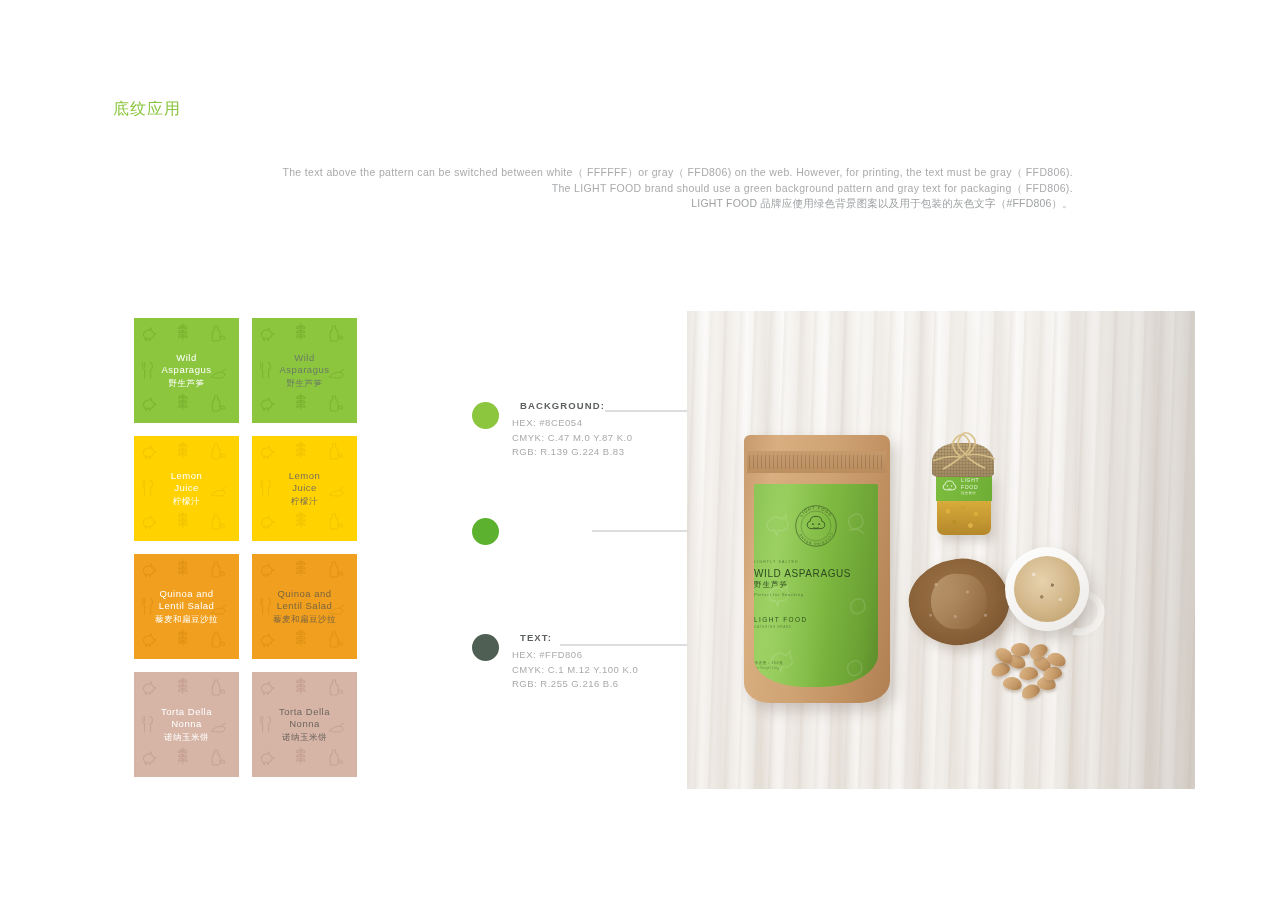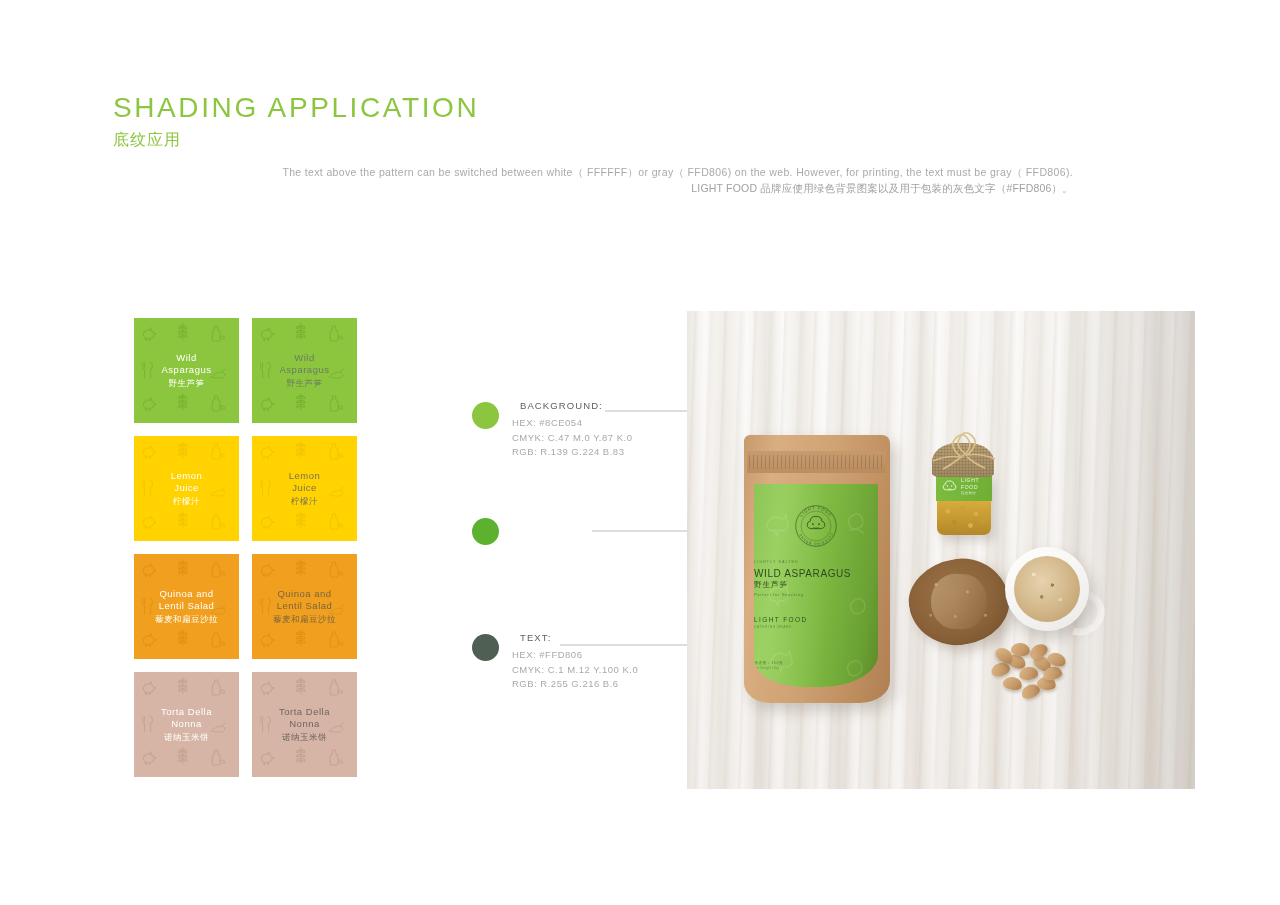--- a/index.html
+++ b/index.html
@@ -45,21 +45,21 @@
   .tile-label .cn{display:block;font-size:8.5px;letter-spacing:0.5px;margin-top:1px;}
 
   
   .specs{position:absolute;left:472px;top:400px;}
   .spec{position:relative;margin-bottom:0;}
   .spec .dot{
     position:absolute;left:0;top:2px;width:27px;height:27px;border-radius:50%;
   }
   .spec .body{margin-left:40px;}
   .spec .name{
-    font-size:9.5px;font-weight:400;letter-spacing:1.1px;color:#5c5f60;
+    font-size:9.5px;font-weight:700;letter-spacing:1.1px;color:#5c5f60;
     margin-bottom:5px;
     padding-left:8px;
   }
   .spec .line{font-size:9.5px;letter-spacing:0.5px;color:#a9aaac;line-height:14.5px;}
 
   
   .leaders{position:absolute;left:0;top:0;width:1280px;height:905px;
     pointer-events:none;}
 
   
@@ -213,26 +213,26 @@
     background:linear-gradient(120deg,#dfb98c,#c69a68 60%,#a87a4c);
     box-shadow:1px 2px 3px rgba(120,96,72,0.35);
   }
 </style>
 </head>
 <body>
 
 <div class="page">
 
   <div class="header">
-    <div class="title">SHADING APPLICATION</div>
     <div class="subtitle">底纹应用</div>
   </div>
 
   <div class="desc">
     <div>The text above the pattern can be switched between white（ FFFFFF）or gray（ FFD806) on the web. However, for printing, the text must be gray（ FFD806).</div>
+    <div>The LIGHT FOOD brand should use a green background pattern and gray text for packaging（ FFD806).</div>
     <div class="cn">LIGHT FOOD 品牌应使用绿色背景图案以及用于包装的灰色文字（#FFD806）。</div>
   </div>
 
   <div class="tiles" id="tiles">
       <div class="tile" style="background: rgb(140, 198, 63);">
         <div class="pat">
           <svg viewBox="0 0 105 105" width="105" height="105">
             <g transform="translate(6,6) scale(0.62)">
               <path d="M8,22 q-5,-4 -1,-9 q3,-4 8,-3 l3,-4 0,5 q4,1 4,4 l4,1 -4,2 q0,4 -5,5 l-1,4 -2,-4 -3,0 -1,4 -2,-4 z" fill="none" stroke="#7ab531" stroke-width="1.7" stroke-linecap="round" stroke-linejoin="round"></path>
             </g>

